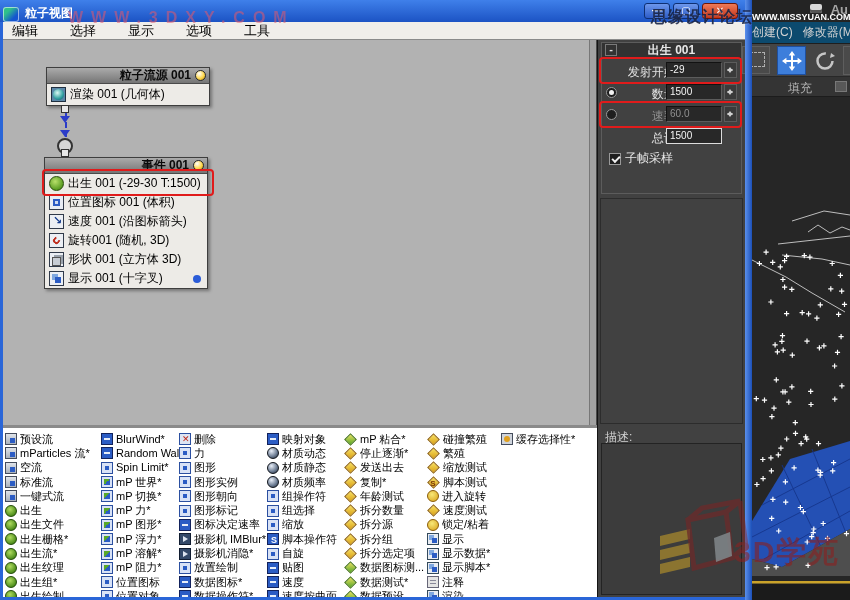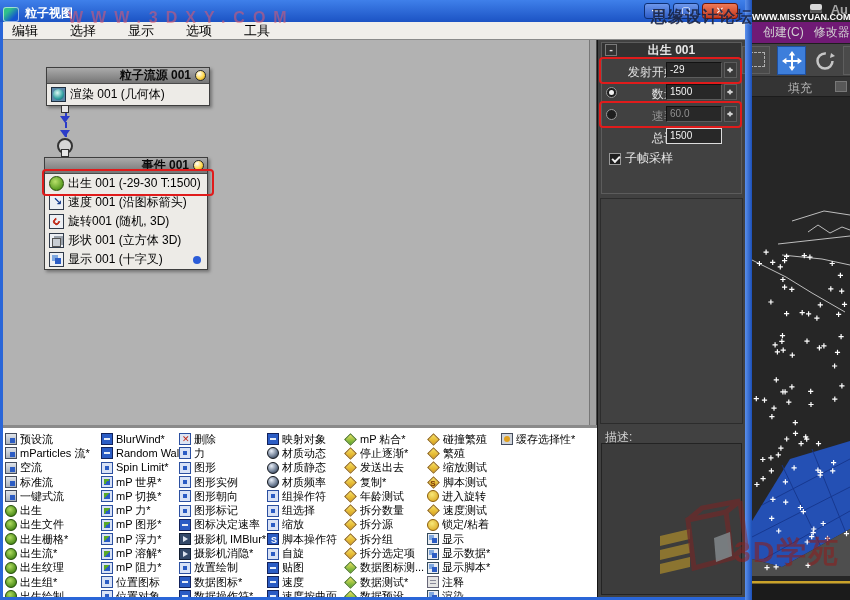--- a/index.html
+++ b/index.html
@@ -138,22 +138,22 @@
   .b-left{position:absolute;left:0;top:22px;width:3px;height:578px;background:#2a66d8}
   .b-right{position:absolute;left:745px;top:0;width:7px;height:600px;
     background:linear-gradient(90deg,#5b90ec,#1c50b8);z-index:4}
   .b-bottom{position:absolute;left:0;top:597px;width:752px;height:3px;background:#2a66d8}
 
   
   .max-title{position:absolute;left:752px;top:0;width:98px;height:22px;background:#242424;color:#a3a3a3}
   .max-au{position:absolute;right:2px;top:2px;font-size:13px;font-weight:bold}
   .tray-icon{position:absolute;right:28px;top:4px;width:12px;height:9px;background:#d8d8d8;border-radius:2px;
     box-shadow:inset 0 -3px 0 #555}
-  .max-menu{position:absolute;left:752px;top:22px;width:98px;height:22px;background:#701a75;
-    border-bottom:1px solid #1e1e1e;display:flex;align-items:center;gap:10px;padding-left:11px;overflow:hidden}
+  .max-menu{position:absolute;left:752px;top:22px;width:98px;height:22px;background:#0c4a6e;
+    border-bottom:1px solid #1e1e1e;display:flex;align-items:center;gap:10px;padding-left:0;overflow:hidden}
   .max-menu-item{font-size:12px;color:#d2d2d2;white-space:nowrap}
   .max-toolbar{position:absolute;left:752px;top:44px;width:98px;height:33px;background:#454545;border-bottom:1px solid #282828}
   .tb-part{position:absolute;left:-10px;top:2px;width:28px;height:28px;border:1px solid #5e5e5e;background:#4a4a4a}
   .tb-part::after{content:'';position:absolute;right:4px;top:5px;width:13px;height:13px;border:1px dashed #b0b0b0}
   .tb-move{position:absolute;left:25px;top:2px;width:29px;height:29px;background:#3d7edb;border:1px solid #1e4f9e;
     display:flex;align-items:center;justify-content:center}
   .tb-rotate{position:absolute;left:58px;top:2px;width:29px;height:29px;display:flex;align-items:center;justify-content:center}
   .tb-scale{position:absolute;left:91px;top:2px;width:10px;height:29px;background:#4a4a4a;border:1px solid #5e5e5e}
   .max-ribbon{position:absolute;left:752px;top:77px;width:98px;height:20px;background:#343434;border-bottom:1px solid #1c1c1c}
   .ribbon-tab{position:absolute;left:36px;top:3px;font-size:12px;color:#b4b4b4}
@@ -211,20 +211,24 @@
     <div class="conn-sq" style="left:58px;top:109px"></div>
     <div class="node" style="left:41px;top:117px;width:164px">
       <div class="node-title">
         <span>事件 001</span>
         <span class="bulb"></span>
       </div>
       <div>
           <div class="node-row">
             <span class="ni ni-birth"></span>
             <span>出生 001 (-29-30 T:1500)</span>
+          </div>
+          <div class="node-row">
+            <span class="ni ni-position"></span>
+            <span>位置图标 001 (体积)</span>
           </div>
           <div class="node-row">
             <span class="ni ni-speed"></span>
             <span>速度 001 (沿图标箭头)</span>
           </div>
           <div class="node-row">
             <span class="ni ni-rotation"></span>
             <span>旋转001 (随机, 3D)</span>
           </div>
           <div class="node-row">

